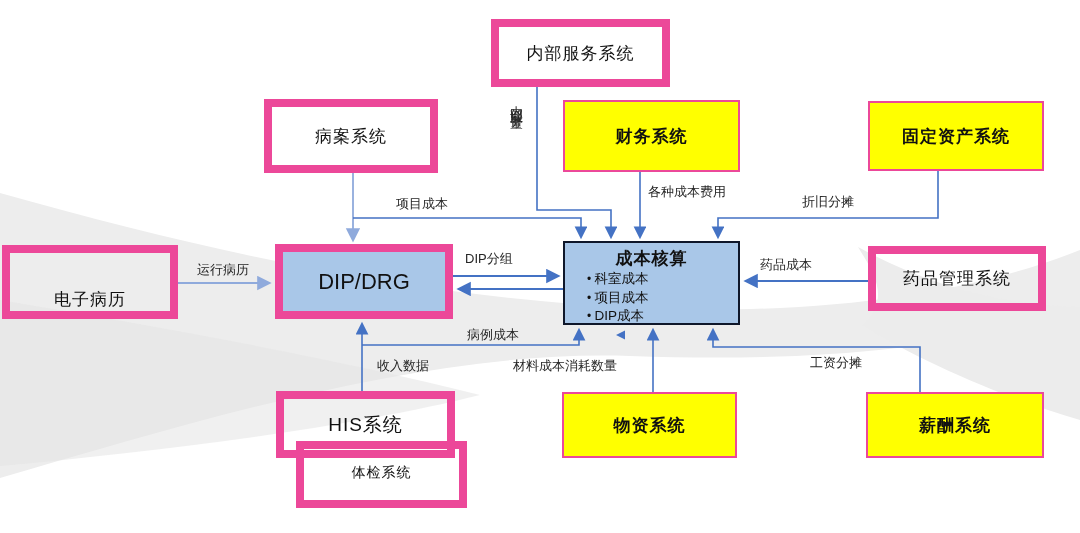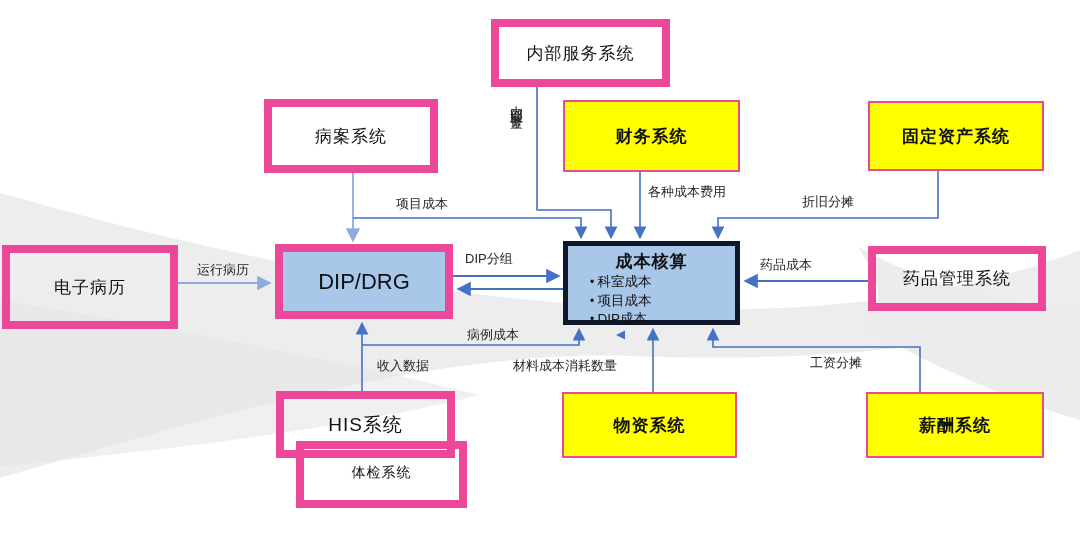--- a/index.html
+++ b/index.html
@@ -15,23 +15,23 @@
     display:flex;align-items:center;justify-content:center;
     border:8px solid #ec4899;background:transparent;
     color:#111;font-size:17px;letter-spacing:1px;
   }
   .node.yellow{background:#FFFF00;font-weight:600;border-width:2.5px;}
   .node.blue{background:#A9C7E8;}
   .n-internal{left:491px;top:19px;width:179px;height:68px;}
   .n-medrec{left:264px;top:99px;width:174px;height:74px;}
   .n-finance{left:563px;top:100px;width:177px;height:72px;}
   .n-fixed{left:868px;top:101px;width:176px;height:70px;}
-  .n-emr{left:2px;top:245px;width:176px;height:84px;}
+  .n-emr{left:2px;top:245px;width:176px;height:74px;align-items:flex-end;}
   .n-dip{left:275px;top:244px;width:178px;height:75px;font-size:22px;font-weight:500;letter-spacing:0;}
-  .n-cost{left:563px;top:241px;width:177px;height:84px;border:5px solid #0f172a;
+  .n-cost{left:563px;top:241px;width:177px;height:84px;border:2px solid #0f172a;
           flex-direction:column;justify-content:flex-start;padding:5px 0 0 0;}
   .n-drug{left:868px;top:246px;width:178px;height:65px;text-align:right;}
   .n-his{left:276px;top:391px;width:179px;height:67px;font-size:19px;}
   .n-exam{left:296px;top:441px;width:171px;height:67px;font-size:14px;align-items:flex-end;padding-bottom:18px;}
   .n-material{left:562px;top:392px;width:175px;height:66px;}
   .n-payroll{left:866px;top:392px;width:178px;height:66px;}
   .cost-title{font-size:17px;font-weight:700;line-height:22px;}
   .cost-items{align-self:flex-start;padding-left:22px;font-size:13.5px;line-height:18.5px;letter-spacing:0;}
   .cost-items .ci::before{content:"•  ";font-size:12px;}
   

